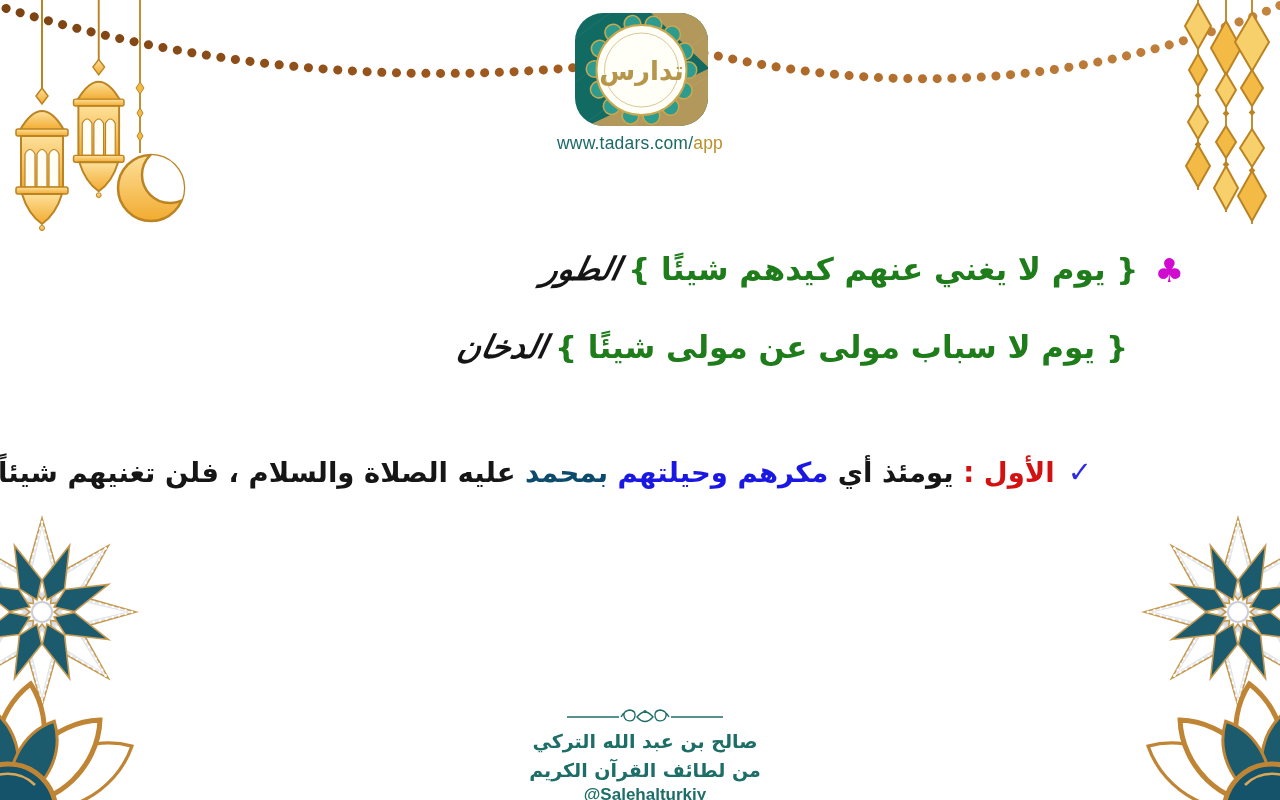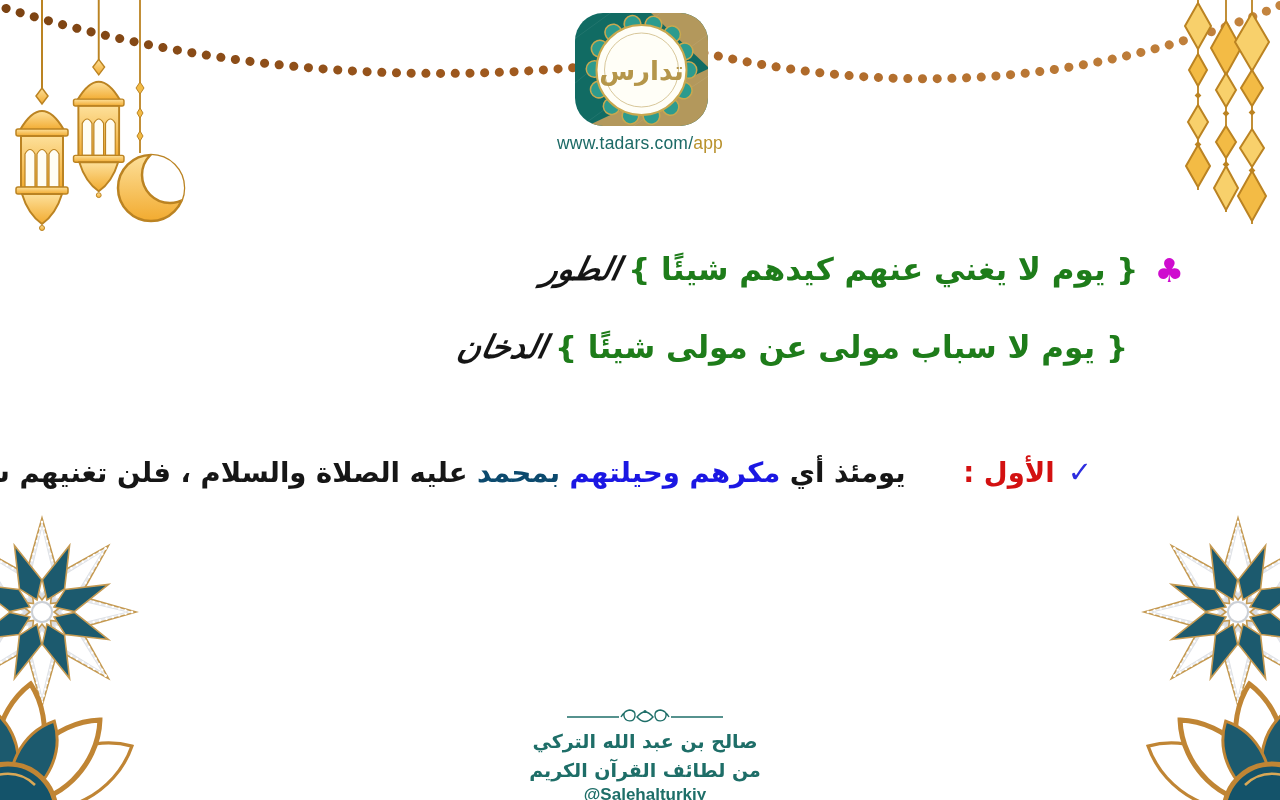--- a/index.html
+++ b/index.html
@@ -20,21 +20,21 @@
   .p1{top:404px;right:188px;}
   .p2{top:455px;right:188px;}
   .p3{top:506px;right:188px;}
 
   .surah{color:#151515;font-style:italic;display:inline-block;transform:skewX(-12deg);
          font-size:32px;margin-right:8px;}
   .c-club{color:#cf0ccf;margin-left:16px;font-size:33px;vertical-align:-2px;}
   .c-check{color:#2d2ddf;margin-left:13px;font-style:italic;font-size:29px;}
   .c-green{color:#1e7c1a;}
   .c-black{color:#161616;}
-  .c-red{color:#d31111;margin-left:48px;}
+  .c-red{color:#d31111;}
   .c-blue{color:#1b17e3;}
   .c-maroon{color:#0c4a6e;}
 
   .footer{position:absolute;left:495px;top:705px;width:300px;text-align:center;z-index:2;color:#1e6e68;}
   .f-div{height:22px;}
   .f-line{font-size:19px;font-weight:bold;line-height:29px;direction:rtl;}
   .f-handle{font-size:17px;font-weight:bold;line-height:20px;font-family:"Liberation Sans",sans-serif;}
 </style>
 </head>
 <body>

